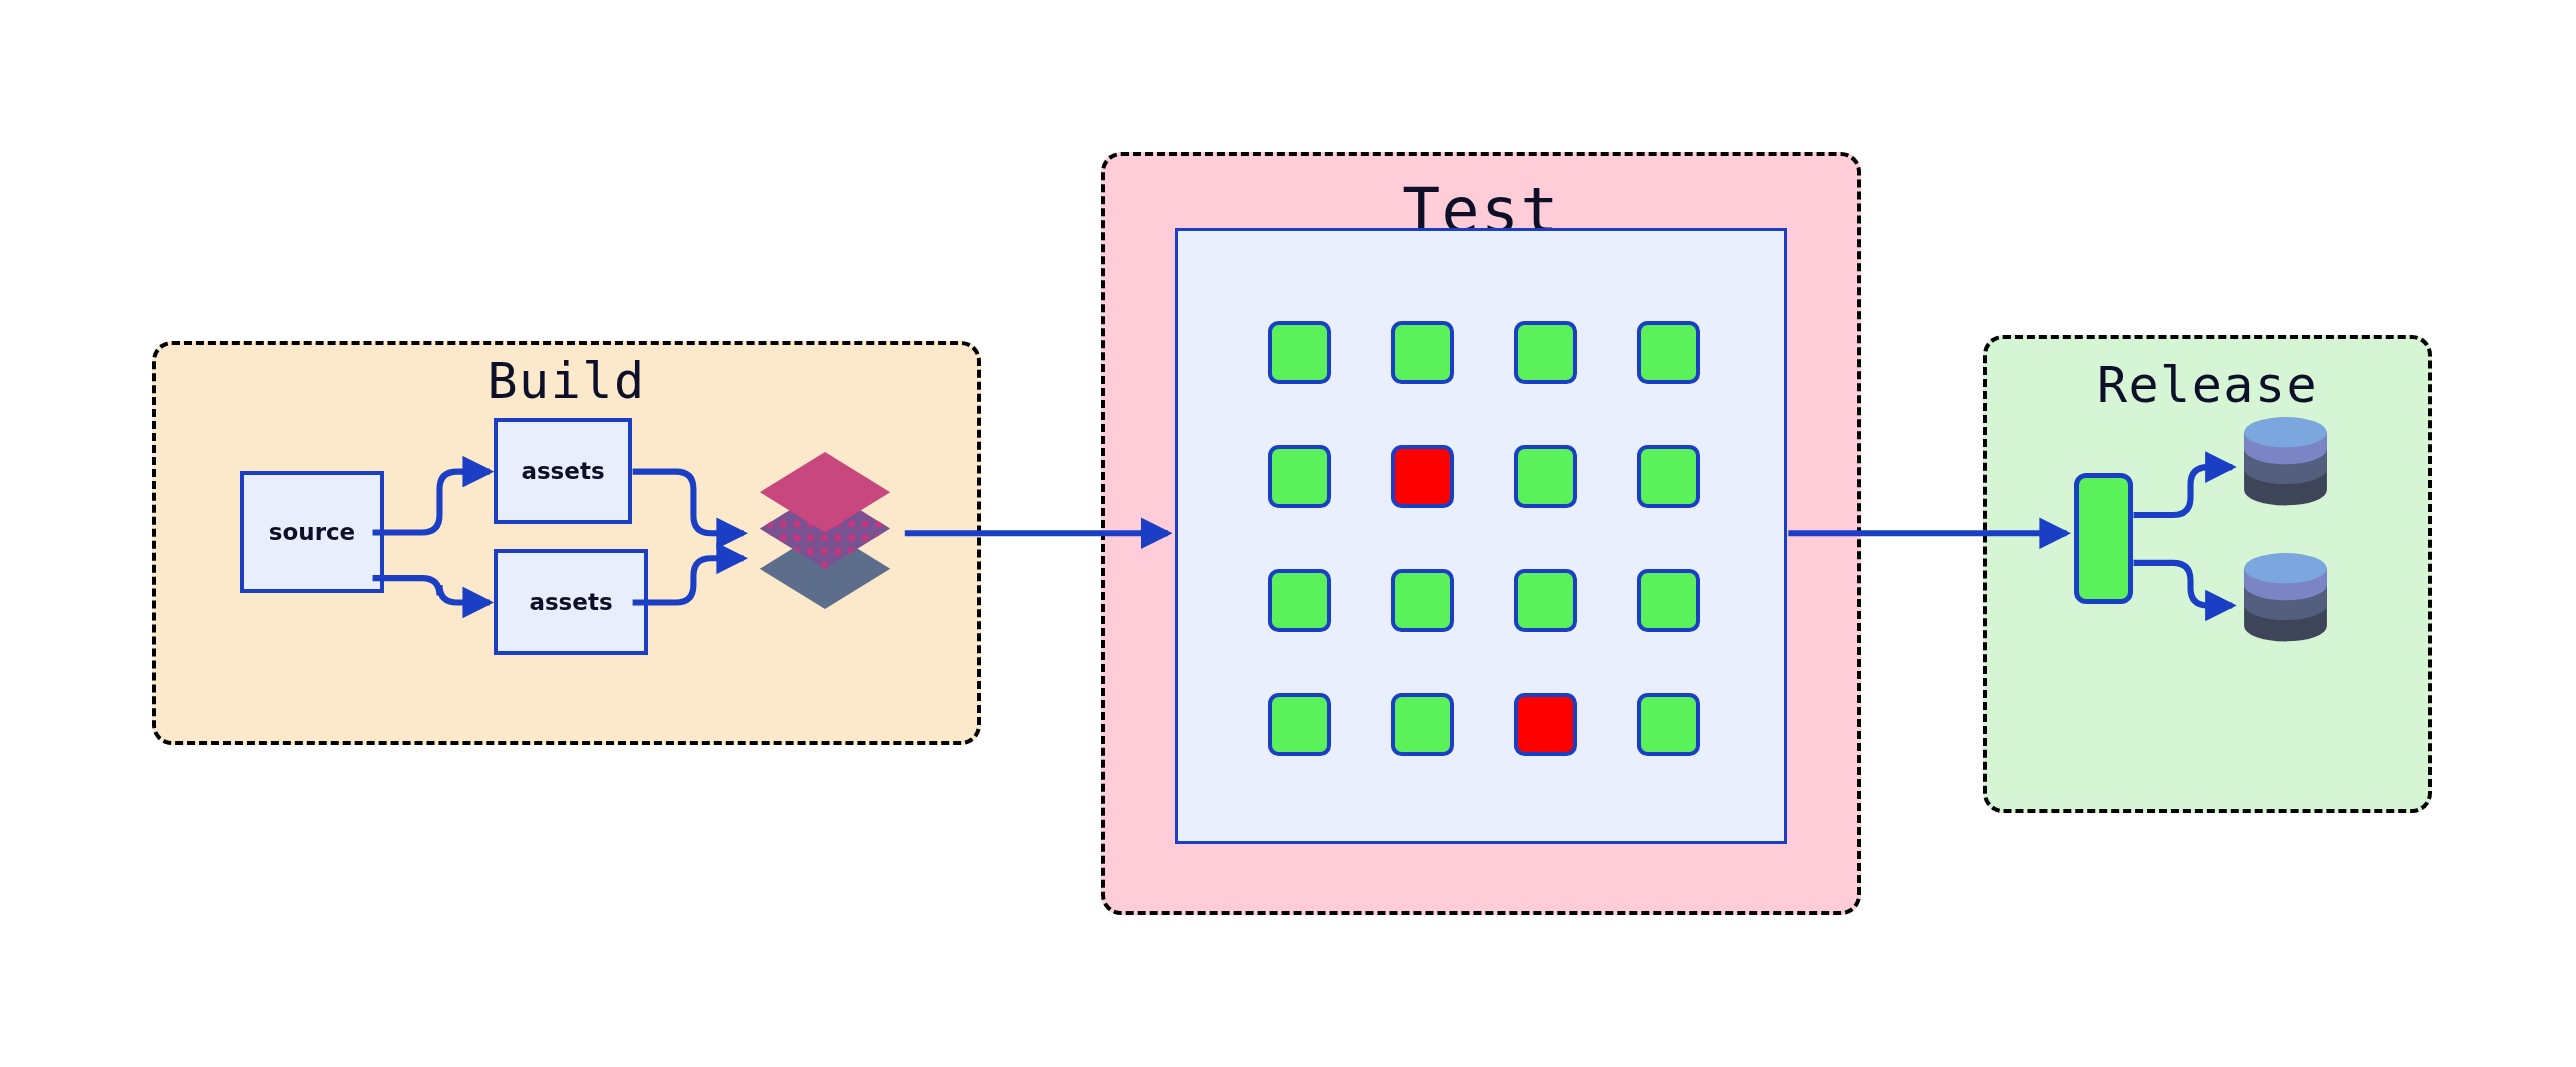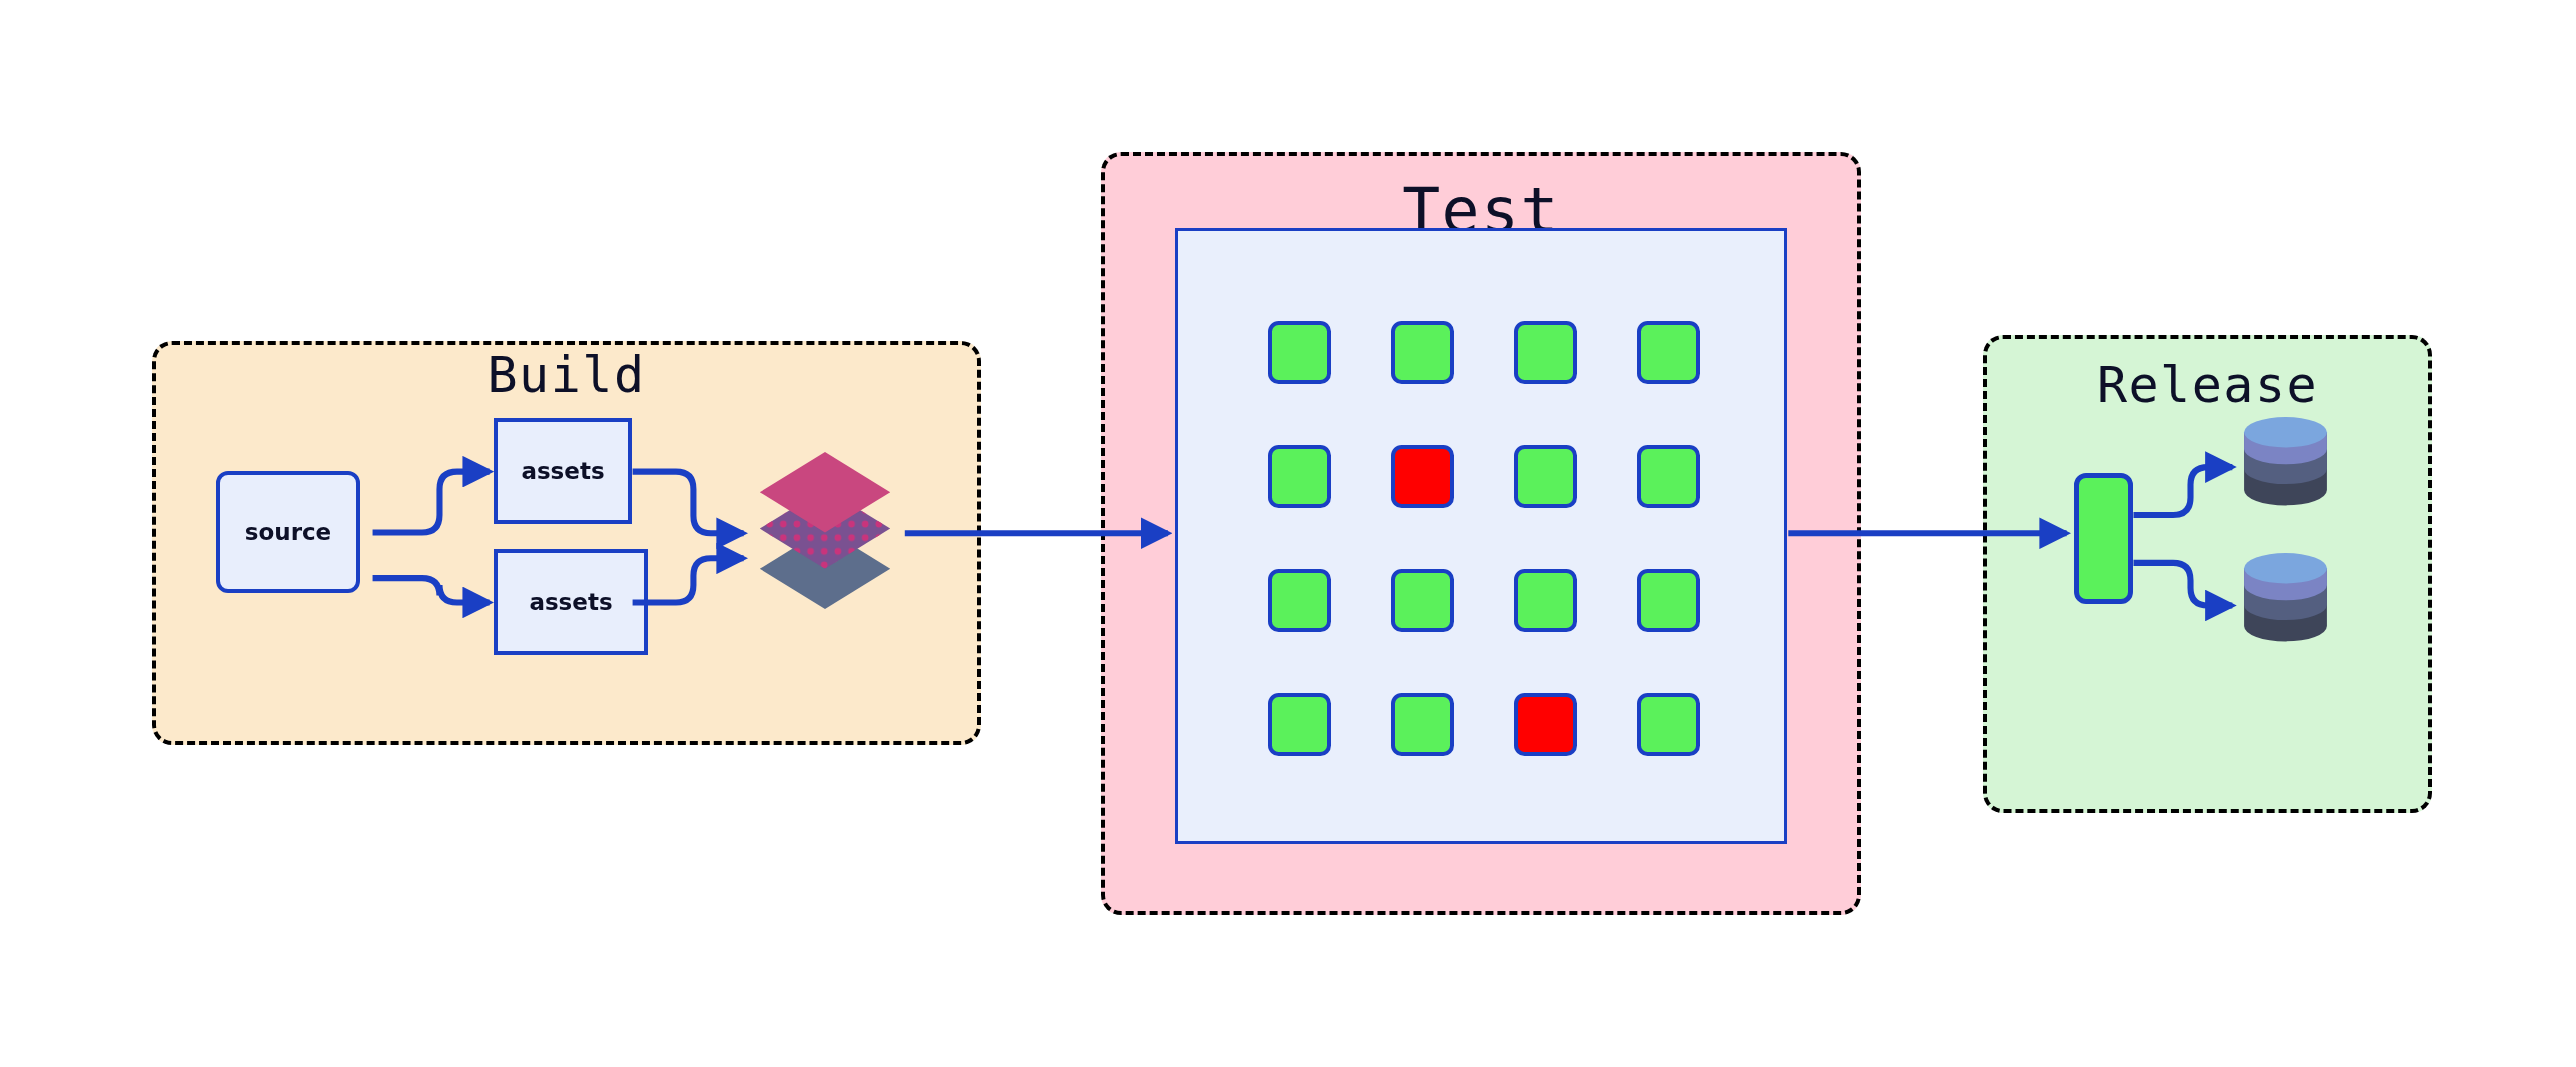--- a/index.html
+++ b/index.html
@@ -36,21 +36,21 @@
     letter-spacing: 1.5px;
     white-space: nowrap;
     user-select: none;
   }
 
   #stage-build {
     left: 152px;  top: 341px;
     width: 829px; height: 404px;
     background: #fce9cb;
   }
-  #stage-build .stage-title { top: 1px; font-size: 50px; }
+  #stage-build .stage-title { top: 7px; font-size: 50px; }
 
   #stage-test {
     left: 1101px; top: 152px;
     width: 760px; height: 763px;
     background: #ffcdd8;
   }
   #stage-test .stage-title { top: 18px; font-size: 63px; }
 
   #stage-release {
     left: 1983px; top: 335px;
@@ -66,21 +66,21 @@
     background: #e8eefc;
     border: 4.6px solid #1a3fc4;
     display: flex;
     align-items: center;
     justify-content: center;
     color: #0d1028;
     font-family: "DejaVu Sans", sans-serif;
     font-weight: bold;
     font-size: 23px;
   }
-  #node-source { left: 216px; top: 471px; width: 144px; height: 122px; border-radius: 12px; }
+  #node-source { left: 240px; top: 471px; width: 144px; height: 122px; }
   #node-linked { left: 494px; top: 418px; width: 138px; height: 106px; }
   #node-assets { left: 494px; top: 549px; width: 154px; height: 106px; }
 
   
   #layers-icon {
     position: absolute;
     left: 749px; top: 449px;
     width: 152px; height: 163px;
   }
 

